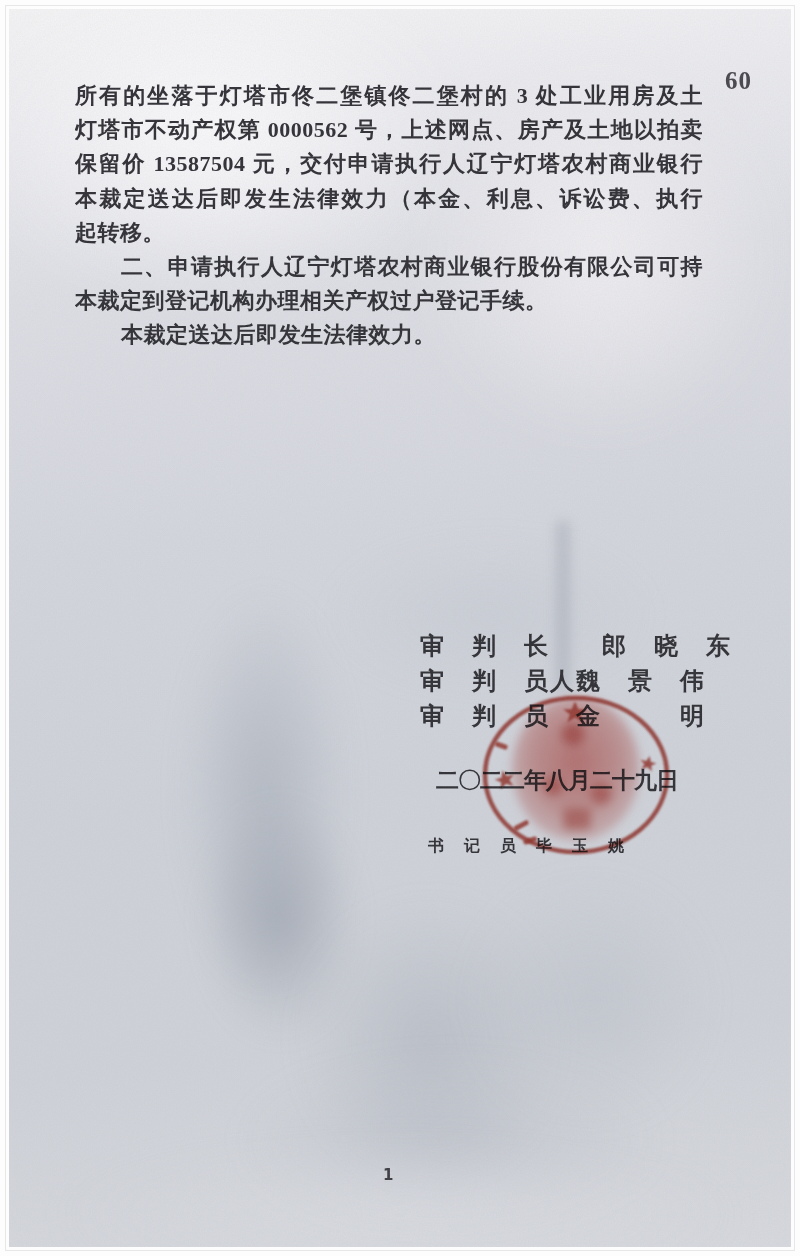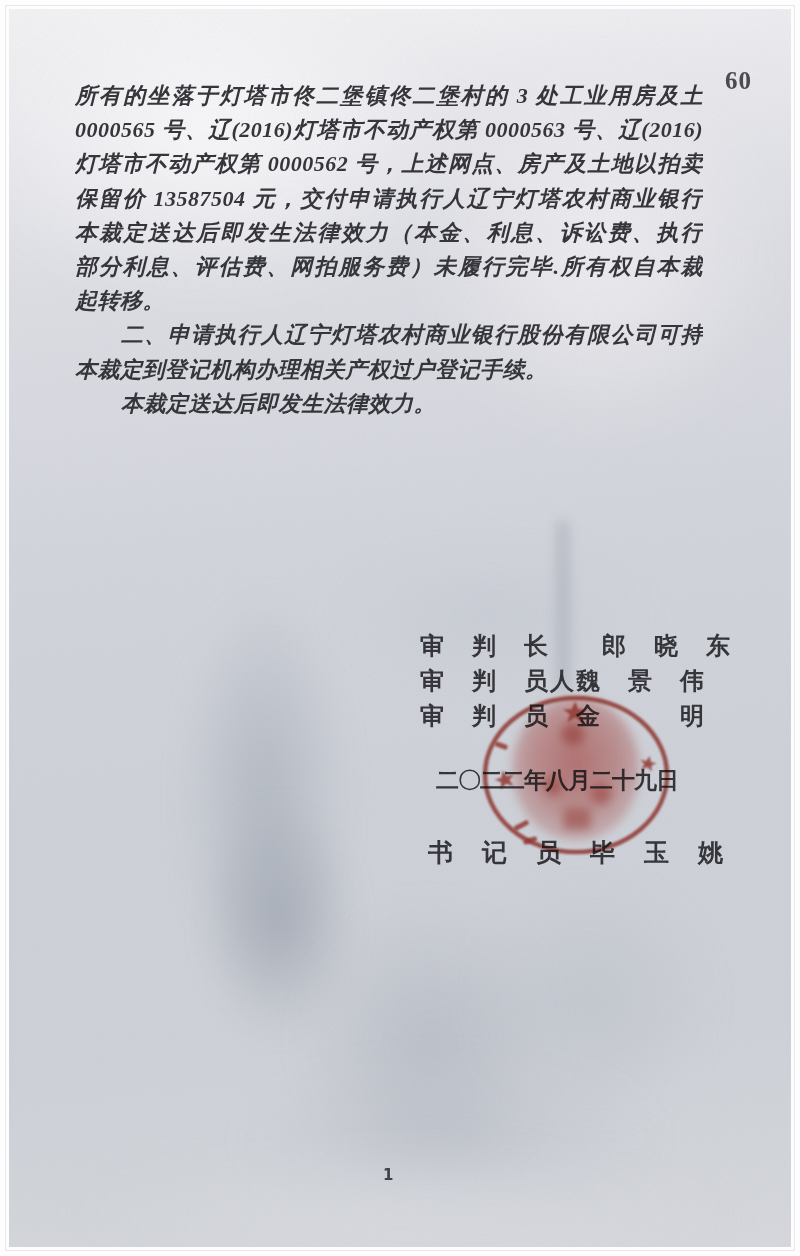--- a/index.html
+++ b/index.html
@@ -19,32 +19,31 @@
   .c6{left:231px;top:1051px;width:420px;height:160px;background:radial-gradient(closest-side,rgba(173,178,189,.35),rgba(173,178,189,0));filter:blur(18px);}
   .c7{left:547px;top:511px;width:14px;height:170px;border-radius:7px;background:rgba(148,154,165,.38);filter:blur(6px);}
   .c8{left:-49px;top:-49px;width:500px;height:340px;background:radial-gradient(closest-side,rgba(252,251,252,.95),rgba(252,251,252,0));filter:blur(28px);}
   .c9{left:411px;top:51px;width:360px;height:380px;background:radial-gradient(closest-side,rgba(246,243,245,.8),rgba(246,243,245,0));filter:blur(28px);}
   .c10{left:51px;top:1141px;width:680px;height:130px;background:radial-gradient(closest-side,rgba(219,221,226,.6),rgba(219,221,226,0));filter:blur(20px);}
 
   .body-text{
     position:absolute;left:66px;top:70px;width:628px;z-index:2;
     font-size:22px;font-weight:600;color:#2e2e33;letter-spacing:.5px;
     filter:blur(.35px);
-    font-style:italic;
   }
   .line{height:34.2px;line-height:34.2px;text-align:justify;text-align-last:justify;overflow:hidden;white-space:normal;}
   .line.short{text-align-last:left;}
   .line.indent{text-indent:46px;}
 
   .sig{position:absolute;z-index:2;color:#2e2e33;font-weight:600;filter:blur(.35px);white-space:nowrap;}
   .sig-1{left:411px;top:621px;font-size:24px;letter-spacing:2px;}
   .sig-2{left:411px;top:656px;font-size:24px;letter-spacing:2px;}
   .sig-3{left:411px;top:691px;font-size:24px;letter-spacing:2px;}
   .sig-date{left:427px;top:756px;font-size:23px;letter-spacing:-1px;}
-  .sig-clerk{left:419px;top:827px;font-size:25px;letter-spacing:2px;}
+  .sig-clerk{left:419px;top:827px;font-size:16px;letter-spacing:2px;}
 
   .pageno-top{position:absolute;left:716px;top:58px;z-index:2;font-family:Liberation Serif, serif;
     font-size:25px;font-weight:600;color:#45454b;letter-spacing:1px;filter:blur(.3px);}
   .pageno-bottom{position:absolute;left:374px;top:1157px;z-index:2;font-family:"DejaVu Sans",sans-serif;
     font-size:15px;font-weight:700;color:#3a3a40;filter:blur(.3px);}
 
   .seal{position:absolute;left:456px;top:659px;z-index:3;mix-blend-mode:multiply;pointer-events:none;}
   .grain{position:absolute;inset:0;z-index:6;pointer-events:none;opacity:.55;}
 </style>
 </head>
@@ -61,25 +60,23 @@
     <div class="cloud c3"></div>
     <div class="cloud c4"></div>
     <div class="cloud c6"></div>
     <div class="cloud c7"></div>
     <div class="cloud c10"></div>
 
     <div class="pageno-top">60</div>
 
     <div class="body-text">
       <div class="line">所有的坐落于灯塔市佟二堡镇佟二堡村的 3 处工业用房及土</div>
-      <div class="line">0000565 号、辽(2016)灯塔市不动产权第 0000563 号、辽(2016)</div>
       <div class="line">灯塔市不动产权第 0000562 号，上述网点、房产及土地以拍卖</div>
       <div class="line">保留价 13587504 元，交付申请执行人辽宁灯塔农村商业银行</div>
       <div class="line">本裁定送达后即发生法律效力（本金、利息、诉讼费、执行费、</div>
-      <div class="line">部分利息、评估费、网拍服务费）未履行完毕.所有权自本裁</div>
       <div class="line short">起转移。</div>
       <div class="line indent">二、申请执行人辽宁灯塔农村商业银行股份有限公司可持</div>
       <div class="line short">本裁定到登记机构办理相关产权过户登记手续。</div>
       <div class="line short indent">本裁定送达后即发生法律效力。</div>
     </div>
 
     <div class="sig sig-2">审　判　员人魏　景　伟</div>
     <div class="sig sig-1">审　判　长　　郎　晓　东</div>
     <div class="sig sig-3">审　判　员　金　　　明</div>
     <div class="sig sig-date">二〇二二年八月二十九日</div>

